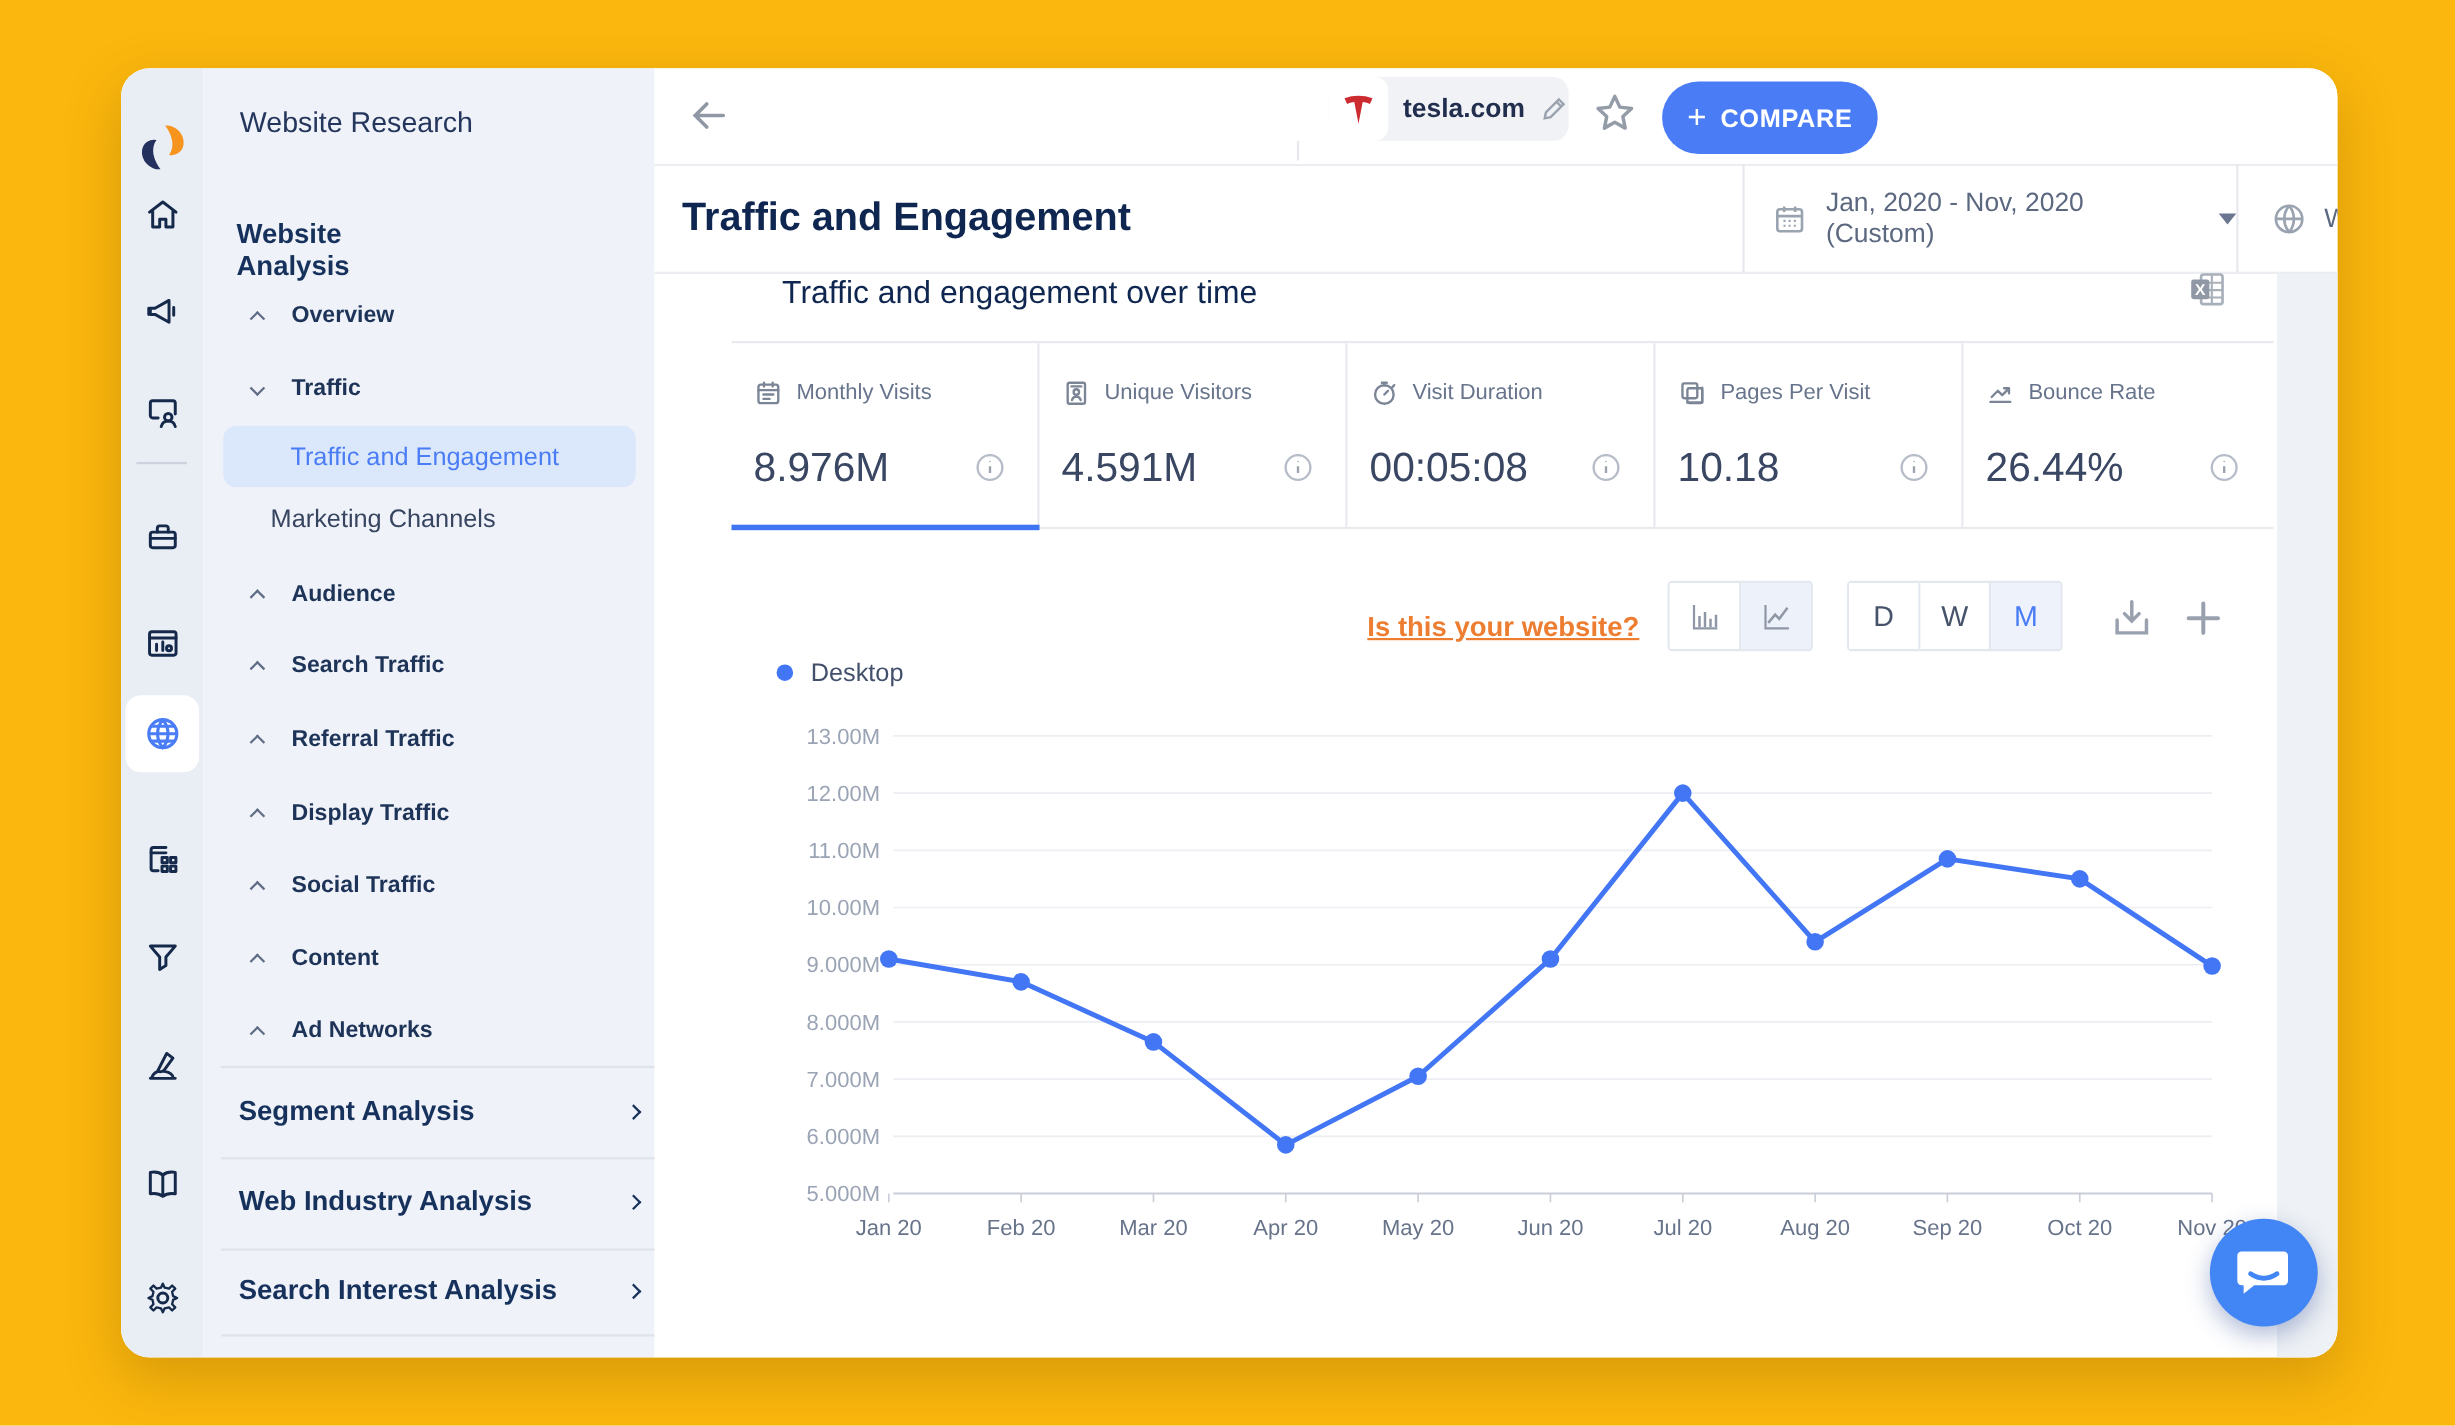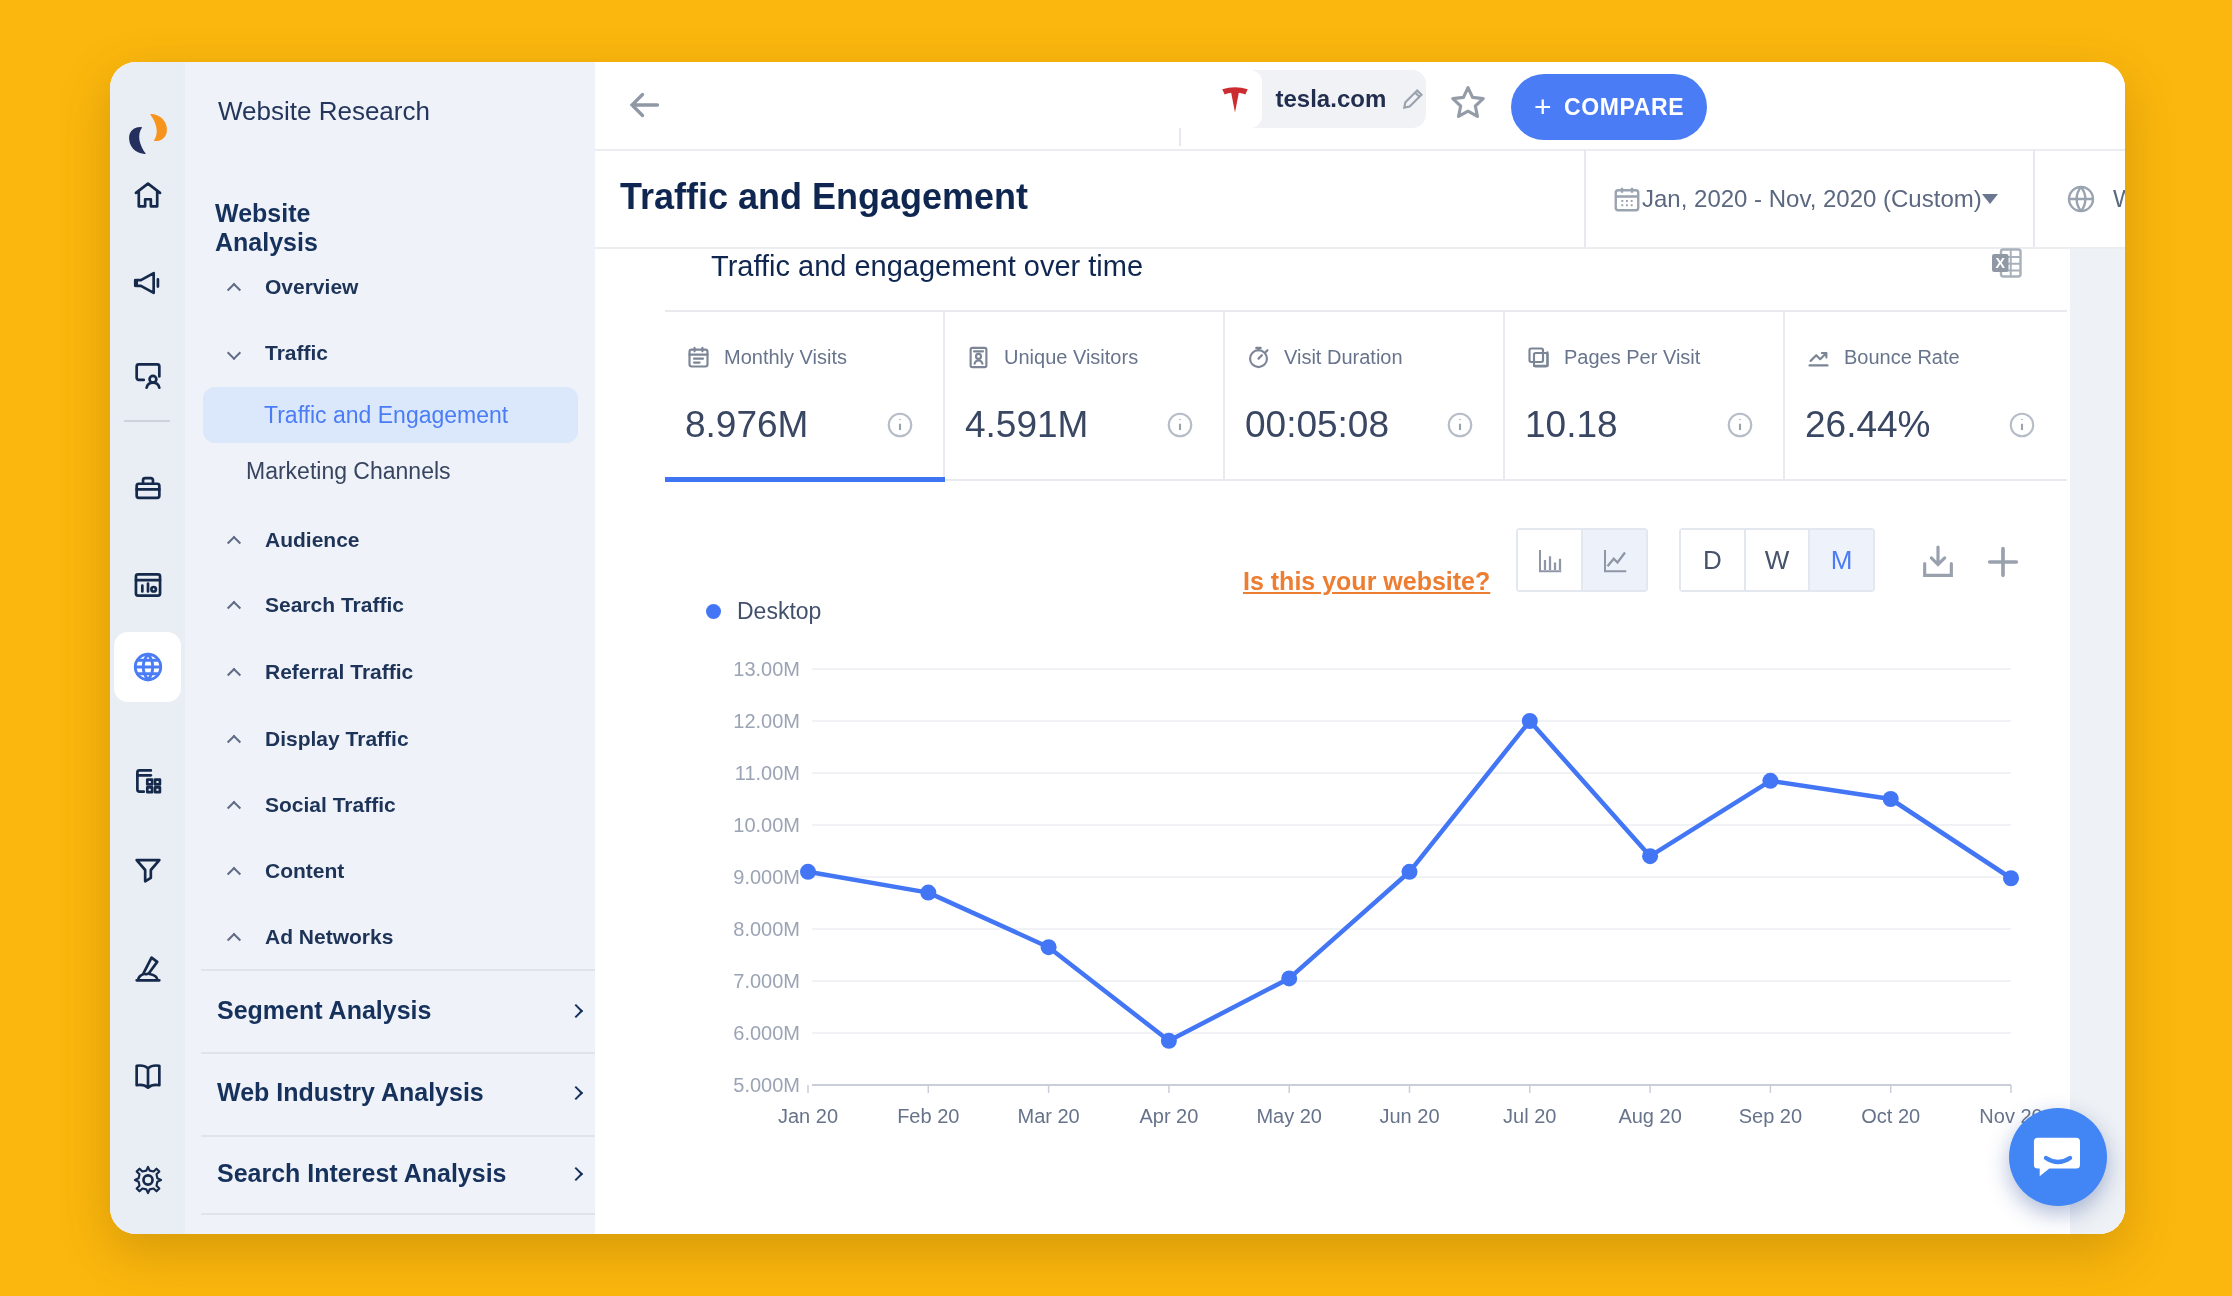--- a/index.html
+++ b/index.html
@@ -49,21 +49,21 @@
   .right-strip { left:1960px; top:187px; width:55px; height:985px; background:#eef1f5; }
   
   .mstrip { left:555px; top:248px; width:1402px; height:171px; border-top:2px solid #e8eaf0; border-bottom:2px solid #e8eaf0; display:flex; }
   .mcard { position:relative; width:280px; height:100%; border-right:2px solid #e8eaf0; padding:32px 0 0 20px; }
   .mcard:last-child { border-right:none; }
   .mlabel { display:flex; align-items:center; gap:12px; font-size:20px; font-weight:500; color:#67748c; }
   .mvalue { position:absolute; left:20px; top:92px; font-size:37px; font-weight:500; color:#3a4763; }
   .minfo { position:absolute; right:28px; top:98px; }
   .munder { position:absolute; left:555px; top:415px; width:280px; height:5px; background:#3f74f2; }
   
-  .yourweb { left:1133px; top:494px; font-size:25px; font-weight:600; color:#ed7d31; text-decoration:underline;margin-top:11px; }
+  .yourweb { left:1133px; top:494px; font-size:25px; font-weight:600; color:#ed7d31; text-decoration:underline; }
   .btn-group { top:466px; height:64px; display:flex; border:2px solid #e3e7ee; border-radius:4px; background:#fff; }
   .bg1 { left:1406px; width:132px; }
   .bg2 { left:1569px; width:196px; }
   .gbtn { flex:1; display:flex; align-items:center; justify-content:center; border-right:2px solid #e3e7ee; font-size:26px; font-weight:500; color:#46536b; background:#fff; }
   .gbtn:last-child { border-right:none; }
   .gbtn.on { background:#edf1f9; }
   .gbtn.on.txt { color:#4a7df5; background:#eef2fb; }
   .ctl-ic { top:480px; }
   
   .legend { left:596px; top:536px; display:flex; align-items:center; gap:16px; font-size:23px; color:#42506b; }
@@ -256,21 +256,21 @@
     </div>
     <div class="abs compare">
       <span style="font-size:30px; font-weight:400; margin-right:12px;">+</span>
       <span>COMPARE</span>
     </div>
 
     <div class="abs row1-border" style="left:0;"></div>
 
     <div class="abs h-title">Traffic and Engagement</div>
 
-    <div class="abs hbox" style="left:989px; width:449px; padding-left:26px; ">
+    <div class="abs hbox" style="left:989px; width:449px; padding-left:26px; gap:18px;">
       <svg width="30" height="30" viewBox="0 0 24 24" fill="none" stroke="#9aa3b0" stroke-width="1.9">
         <rect x="3" y="5" width="18" height="16" rx="2"></rect>
           <path d="M3 10 h18 M8 3 v4 M16 3 v4"></path>
           <path d="M7.5 13.5h1.5M11.2 13.5h1.5M15 13.5h1.5M7.5 17h1.5M11.2 17h1.5M15 17h1.5" stroke-width="1.6"></path>
       </svg>
       <span>Jan, 2020 - Nov, 2020 (Custom)</span>
       <span class="caret-dn"></span>
     </div>
 
     <div class="abs hbox" style="left:1438px; width:318px; padding-left:30px;">

